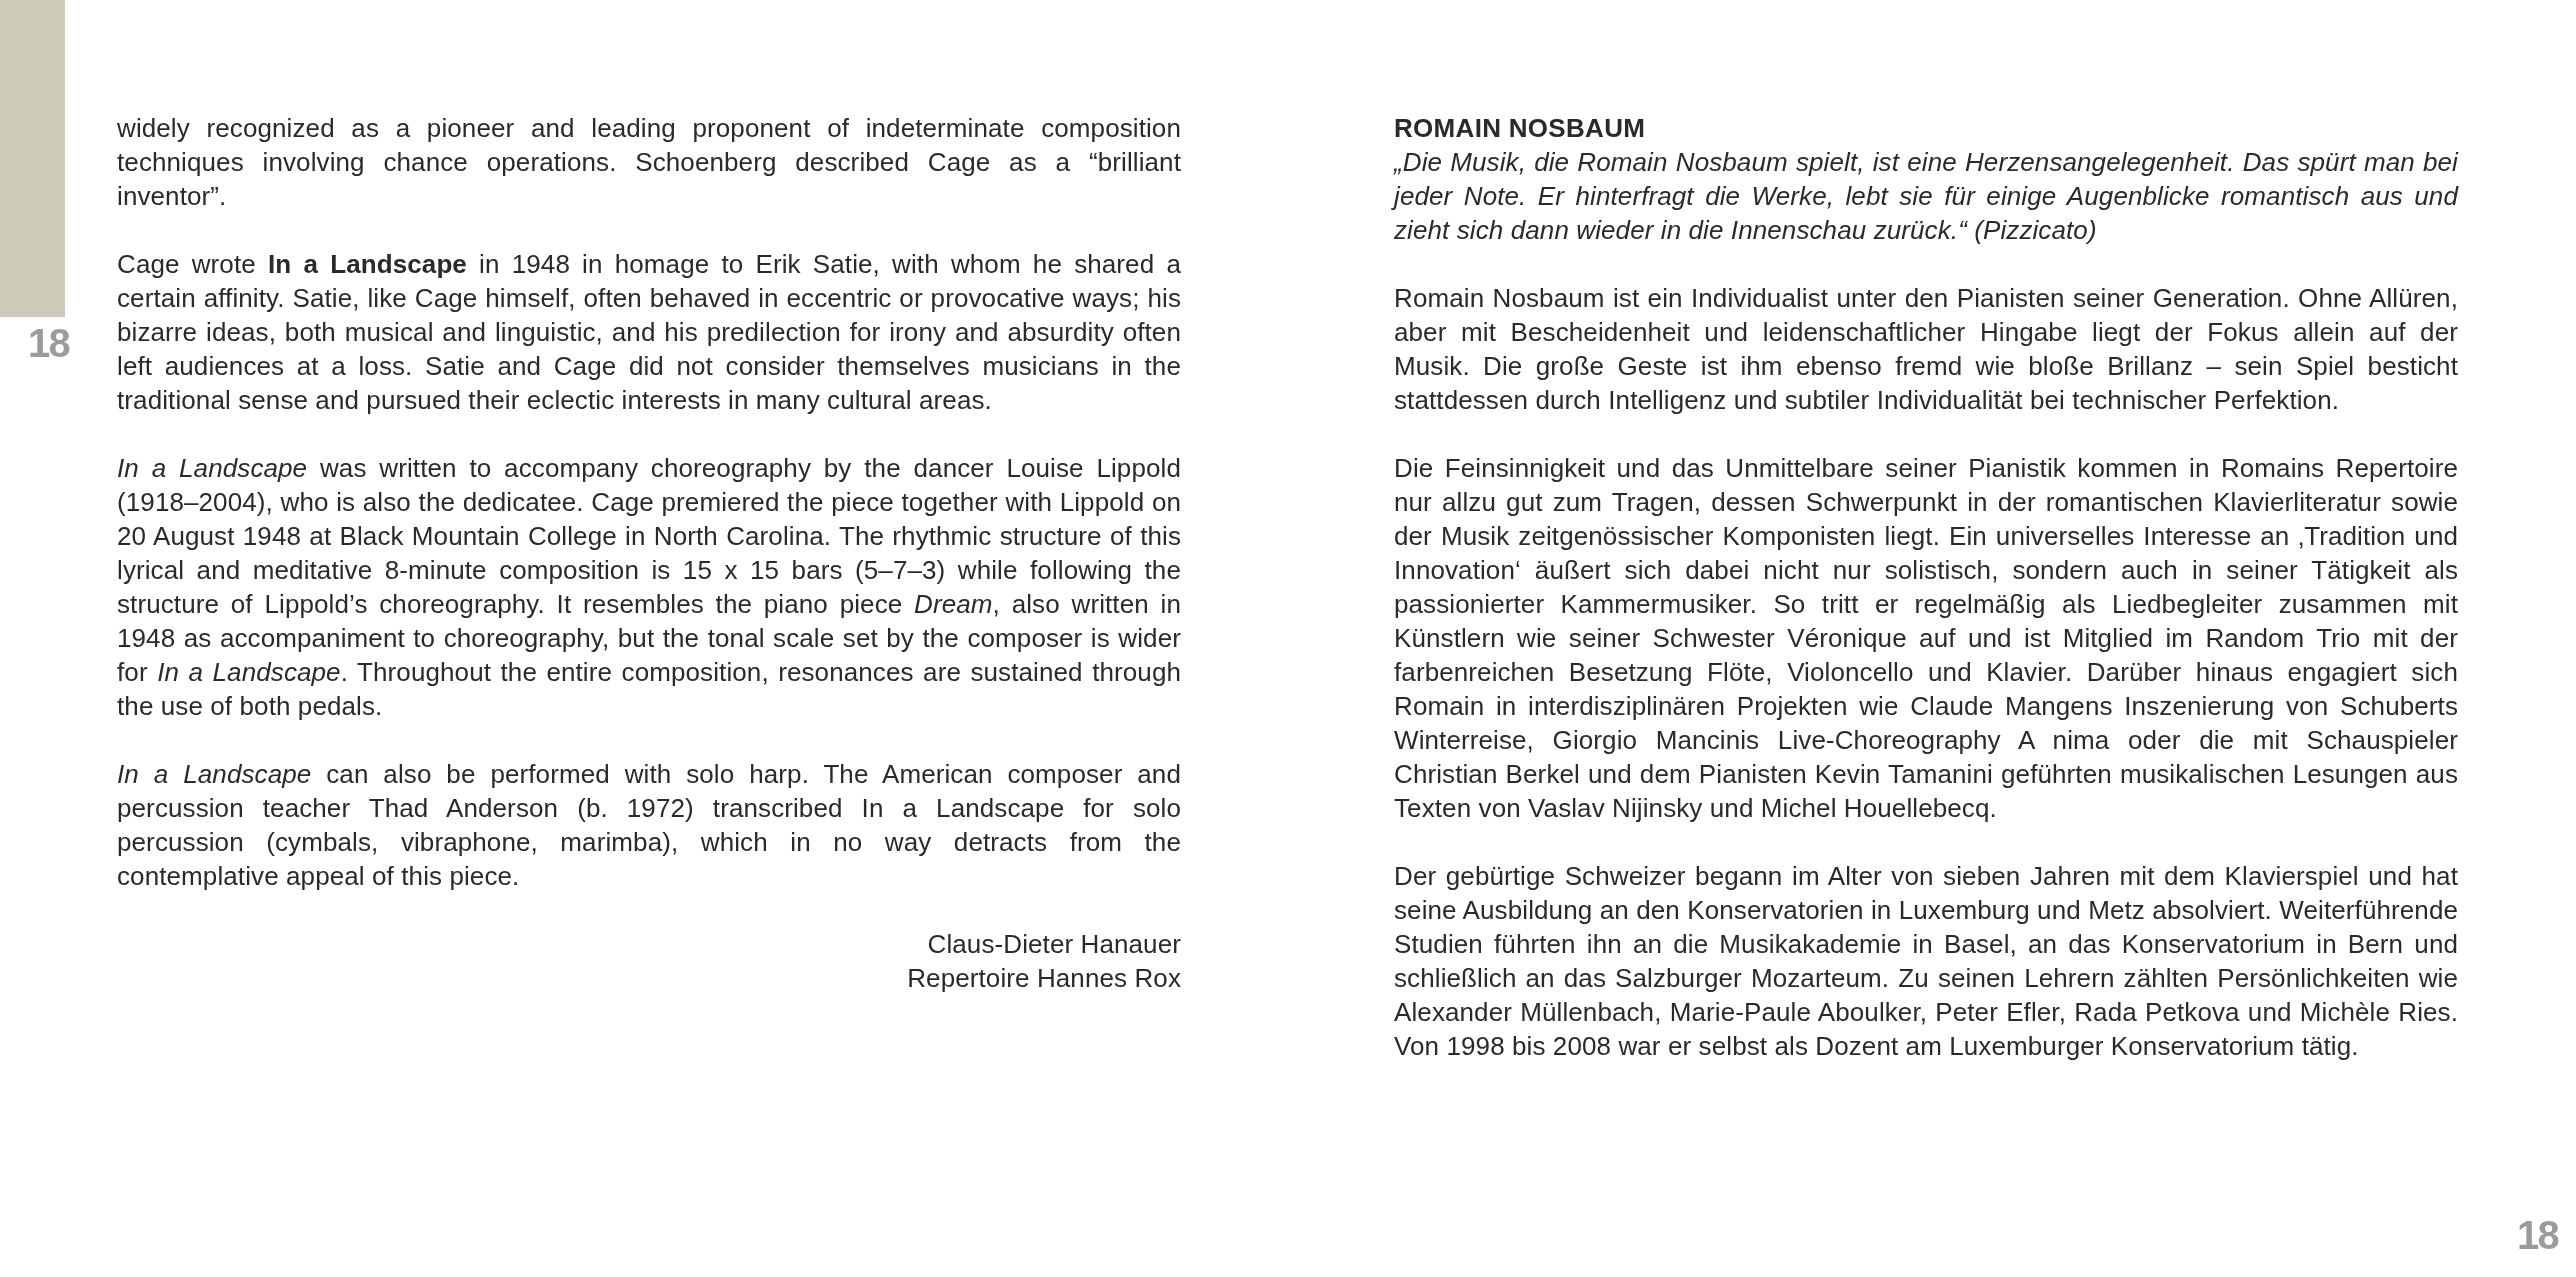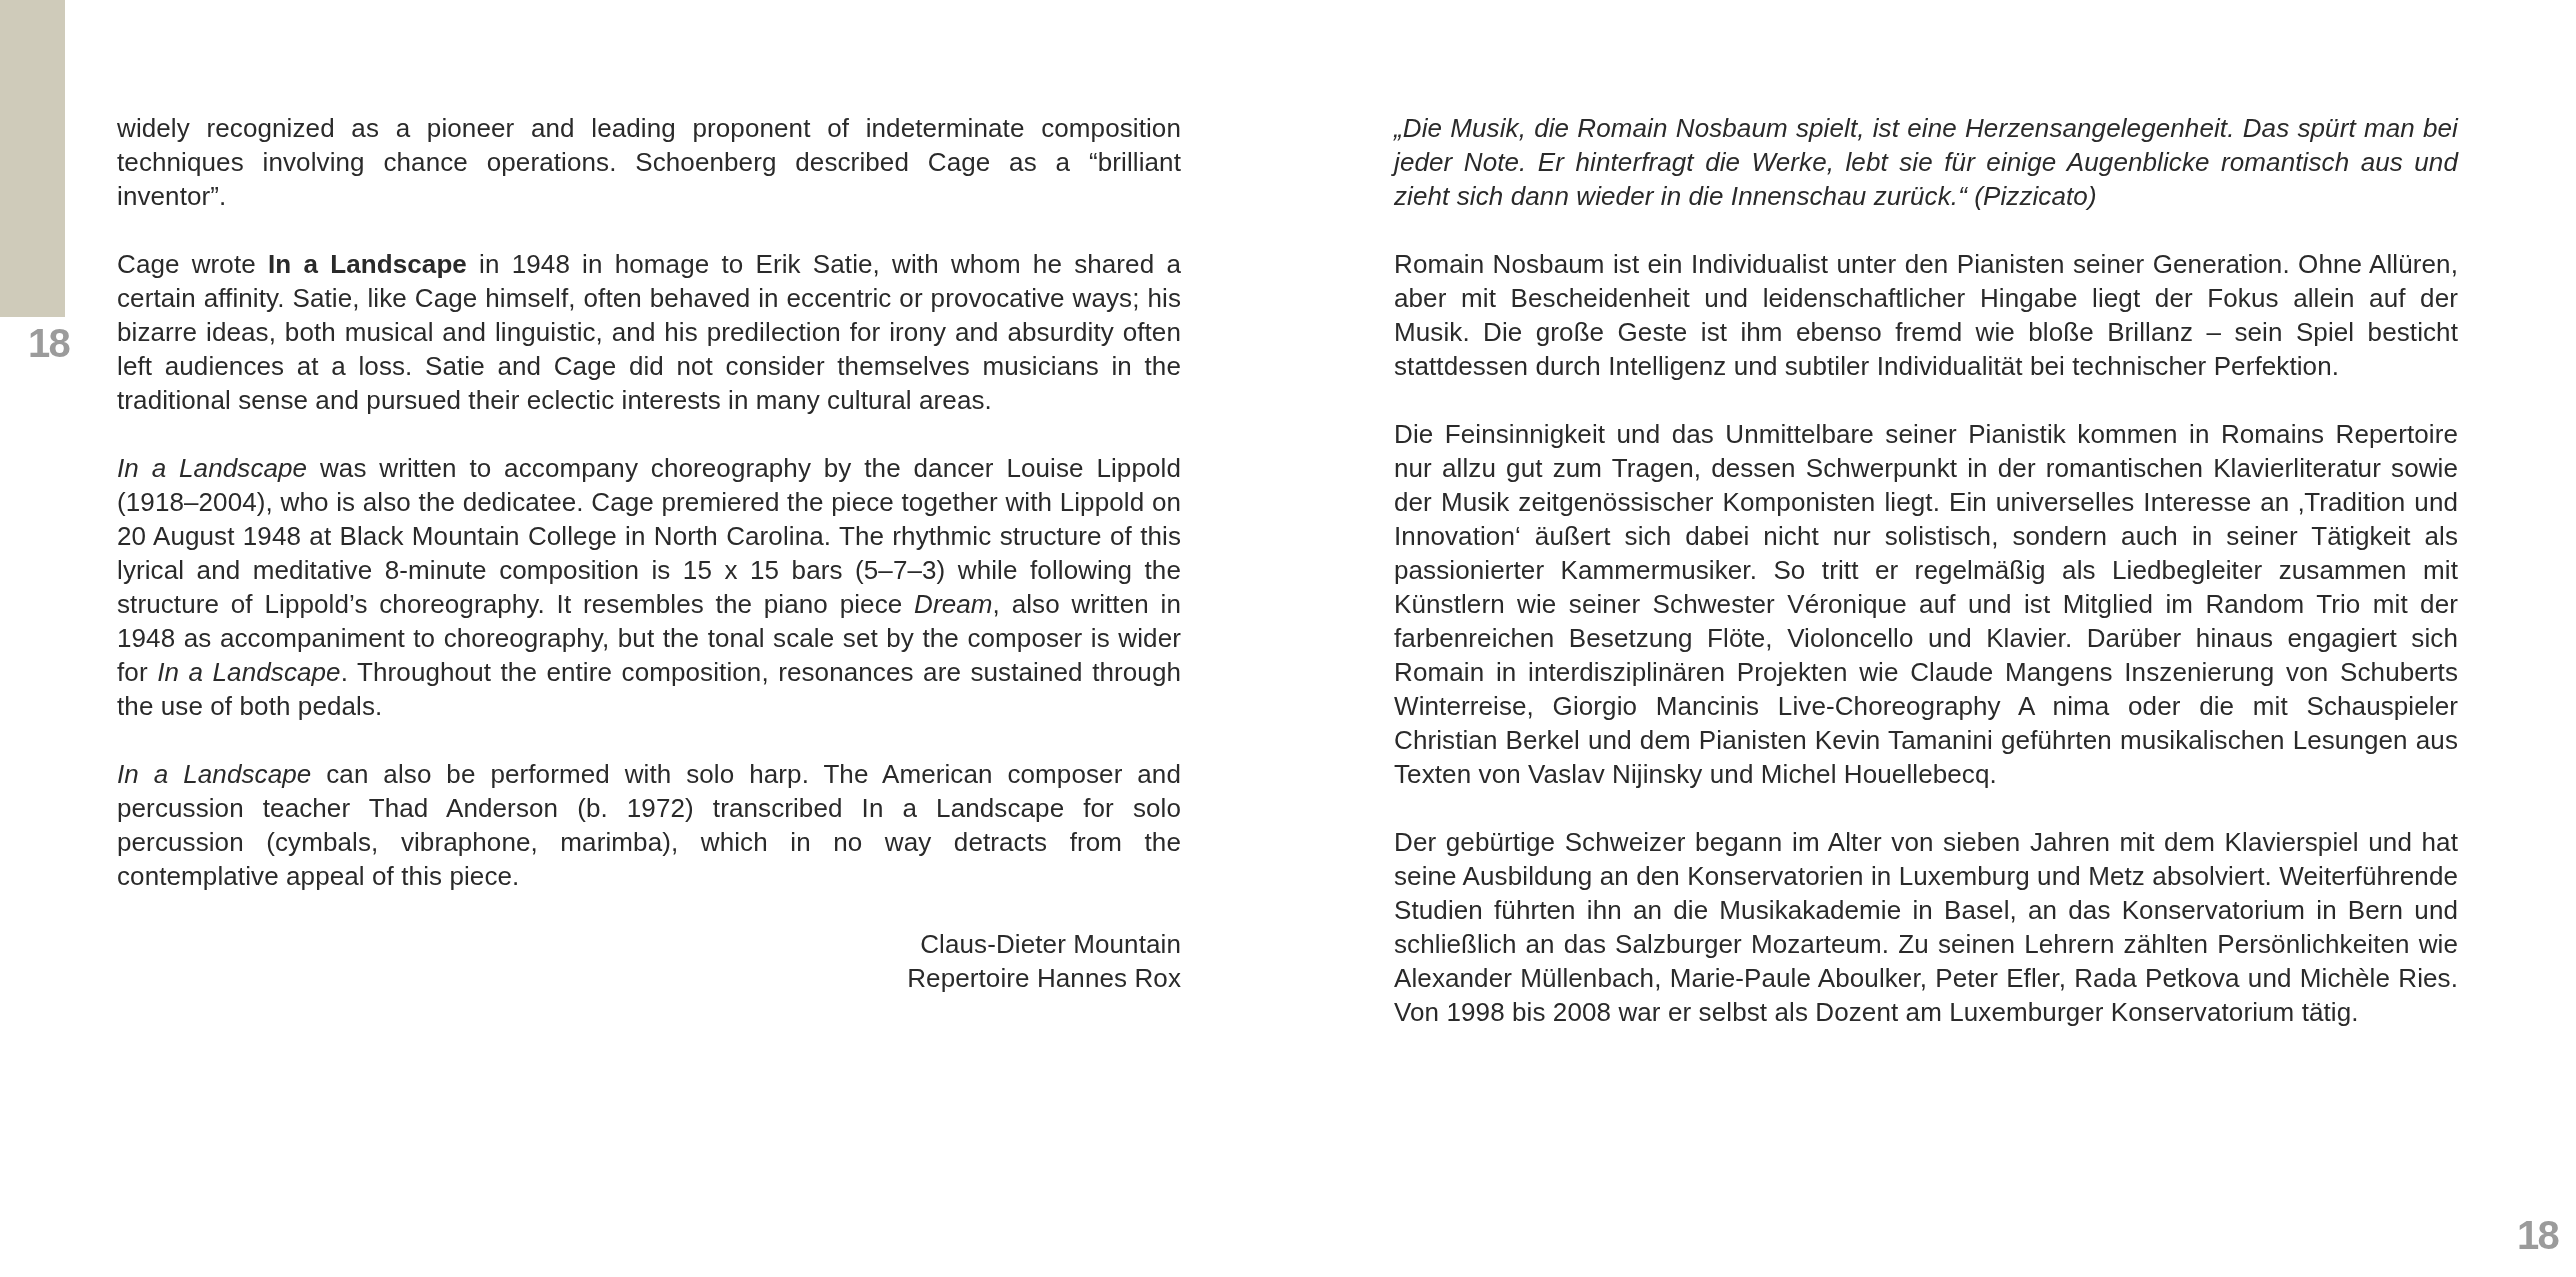--- a/index.html
+++ b/index.html
@@ -87,24 +87,25 @@
   <p>
     <span>Cage wrote </span><span class="bold">In a Landscape</span><span> in 1948 in homage to Erik Satie, with whom he shared a certain affinity. Satie, like Cage himself, often behaved in eccentric or provocative ways; his bizarre ideas, both musical and linguistic, and his predilection for irony and absurdity often left audiences at a loss. Satie and Cage did not consider them­selves musicians in the traditional sense and pursued their eclectic interests in many cultural areas.</span>
   </p>
   <p>
     <span class="ital">In a Landscape</span><span> was written to accompany choreography by the dancer Louise Lippold (1918–2004), who is also the dedicatee. Cage premiered the piece together with Lippold on 20 August 1948 at Black Mountain College in North Carolina. The rhythmic structure of this lyrical and meditative 8-minute composition is 15 x 15 bars (5–7–3) while following the structure of Lippold’s choreography. It resembles the piano piece </span><span class="ital">Dream</span><span>, also written in 1948 as accompaniment to choreography, but the tonal scale set by the composer is wider for </span><span class="ital">In a Landscape</span><span>. Throughout the entire composition, resonances are sustained through the use of both pedals.</span>
   </p>
   <p>
     <span class="ital">In a Landscape</span><span> can also be performed with solo harp. The American composer and percussion teacher Thad Anderson (b. 1972) transcribed In a Landscape for solo percussion (cymbals, vibraphone, marimba), which in no way detracts from the contemplative appeal of this piece.</span>
   </p>
   <div class="signature">
-    <div>Claus-Dieter Mountain</div>
+    <div>Claus-Dieter Hanauer</div>
     <div>Repertoire Hannes Rox</div>
   </div>
 </div>
 
 <div class="column right">
+  <div class="heading">ROMAIN NOSBAUM</div>
   <p class="quote">„Die Musik, die Romain Nosbaum spielt, ist eine Herzensangelegenheit. Das spürt man bei jeder Note. Er hinterfragt die Werke, lebt sie für einige Augenblicke roman­tisch aus und zieht sich dann wieder in die Innenschau zurück.“ (Pizzicato)</p>
   <p>Romain Nosbaum ist ein Individualist unter den Pianisten seiner Generation. Ohne Allüren, aber mit Bescheidenheit und leidenschaftlicher Hingabe liegt der Fokus allein auf der Musik. Die große Geste ist ihm ebenso fremd wie bloße Brillanz – sein Spiel besticht stattdessen durch Intelligenz und subtiler Individualität bei tech­nischer Perfektion.</p>
   <p>Die Feinsinnigkeit und das Unmittelbare seiner Pianistik kommen in Romains Repertoire nur allzu gut zum Tragen, dessen Schwerpunkt in der romantischen Klavier­literatur sowie der Musik zeitgenössischer Komponisten liegt. Ein universelles Inter­esse an ‚Tradition und Innovation‘ äußert sich dabei nicht nur solistisch, sondern auch in seiner Tätigkeit als passionierter Kammermusiker. So tritt er regelmäßig als Liedbegleiter zusammen mit Künstlern wie seiner Schwester Véronique auf und ist Mitglied im Random Trio mit der farbenreichen Besetzung Flöte, Violoncello und Klavier. Darüber hinaus engagiert sich Romain in interdisziplinären Projekten wie Claude Mangens Inszenierung von Schuberts Winterreise, Giorgio Mancinis Live-Choreography A nima oder die mit Schauspieler Christian Berkel und dem Pianisten Kevin Tamanini geführten musikalischen Lesungen aus Texten von Vaslav Nijinsky und Michel Houellebecq.</p>
   <p>Der gebürtige Schweizer begann im Alter von sieben Jahren mit dem Klavierspiel und hat seine Ausbildung an den Konservatorien in Luxemburg und Metz absol­viert. Weiterführende Studien führten ihn an die Musikakademie in Basel, an das Konservatorium in Bern und schließlich an das Salzburger Mozarteum. Zu seinen Lehrern zählten Persönlichkeiten wie Alexander Müllenbach, Marie-Paule Aboulker, Peter Efler, Rada Petkova und Michèle Ries. Von 1998 bis 2008 war er selbst als Dozent am Luxemburger Konservatorium tätig.</p>
 </div>
 
 
 </body></html>

